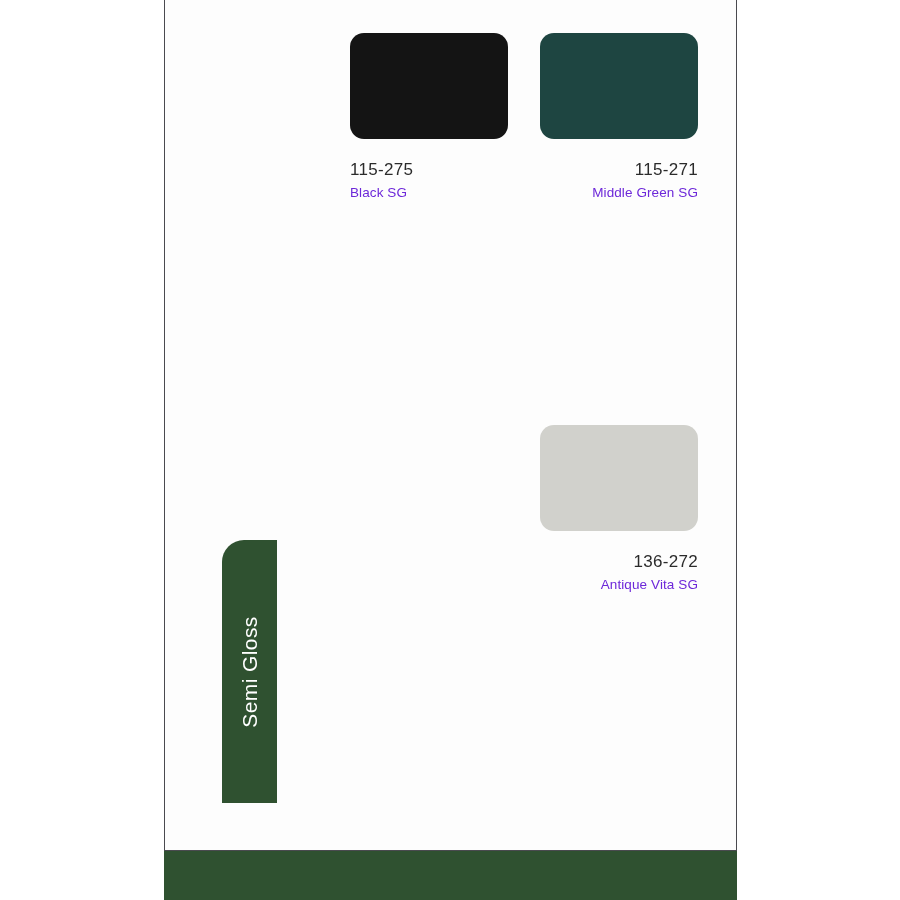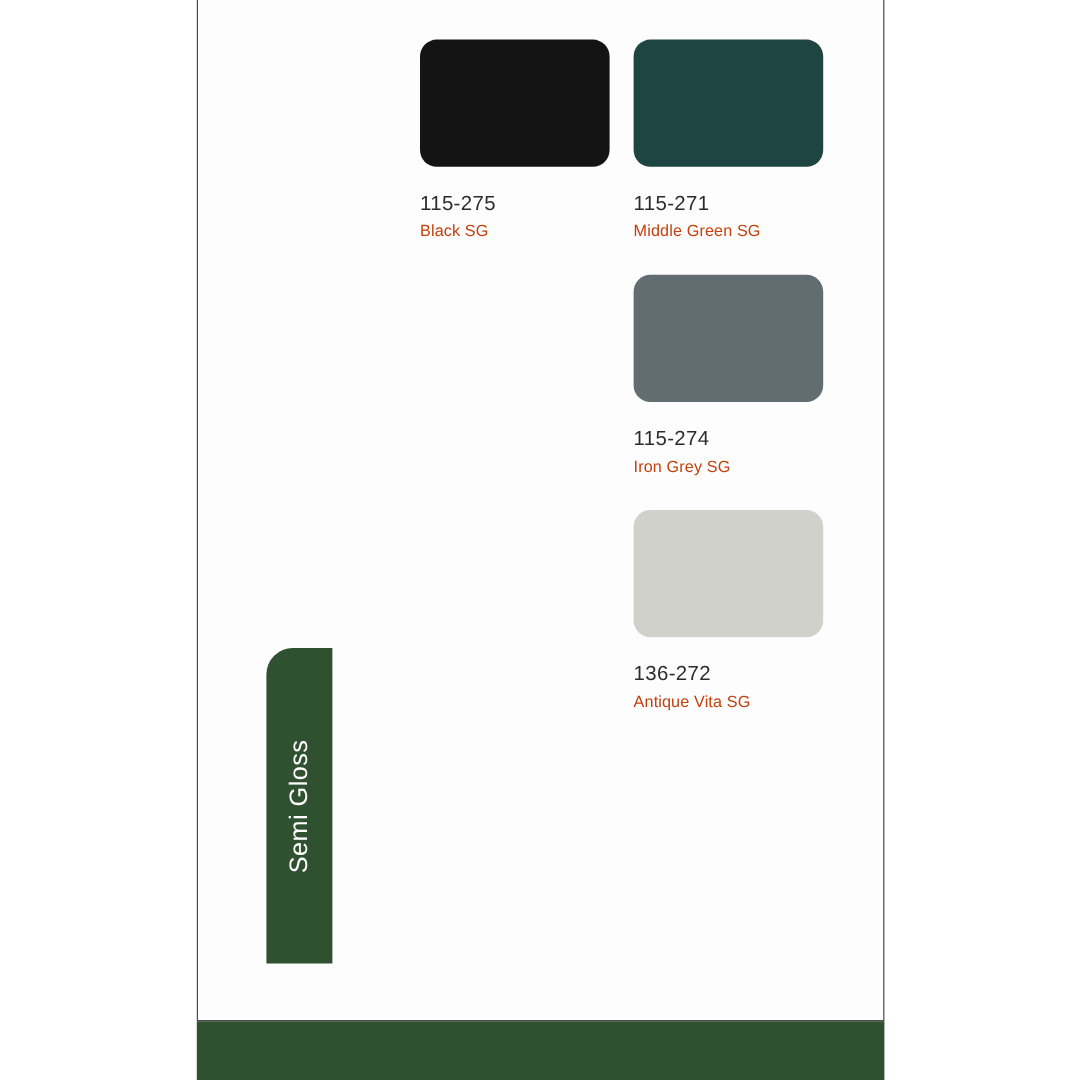--- a/index.html
+++ b/index.html
@@ -75,21 +75,21 @@
     left: 350px;
     top: 33px;
     width: 350px;
     height: 770px;
   }
   .swatch-cell {
     position: absolute;
     width: 158px;
   }
   .swatch-cell.col0 { left: 0px; }
-  .swatch-cell.col1 { left: 178px; }
+  .swatch-cell.col1 { left: 190px; text-align: right; }
   .swatch-cell.row0 { top: 0px; }
   .swatch-cell.row1 { top: 196px; }
   .swatch-cell.row2 { top: 392px; }
   .swatch-cell.row3 { top: 591px; }
 
   .swatch-chip {
     width: 158px;
     height: 106px;
     border-radius: 14px;
     box-sizing: border-box;
@@ -99,21 +99,21 @@
     margin-top: 21px;
     font-size: 17px;
     color: #2b2b2b;
     letter-spacing: 0.3px;
     line-height: 1.15;
     font-family: "Liberation Sans", sans-serif;
   }
   .swatch-name {
     margin-top: 5px;
     font-size: 13.5px;
-    color: #c2410c;
+    color: #6d28d9;
     letter-spacing: 0.1px;
     line-height: 1.15;
     font-family: "Liberation Sans", sans-serif;
   }
 </style>
 </head>
 <body>
 
 <div id="page">
 
@@ -123,25 +123,20 @@
       <div class="swatch-cell col0 row0">
         <div class="swatch-chip" style="background: rgb(20, 20, 20);"></div>
         <div class="swatch-code">115-275</div>
         <div class="swatch-name">Black SG</div>
       </div>
       <div class="swatch-cell col1 row0">
         <div class="swatch-chip" style="background: rgb(30, 69, 65);"></div>
         <div class="swatch-code">115-271</div>
         <div class="swatch-name">Middle Green SG</div>
       </div>
-      <div class="swatch-cell col1 row1">
-        <div class="swatch-chip" style="background: rgb(98, 109, 113);"></div>
-        <div class="swatch-code">115-274</div>
-        <div class="swatch-name">Iron Grey SG</div>
-      </div>
       <div class="swatch-cell col1 row2">
         <div class="swatch-chip" style="background: rgb(209, 209, 204);"></div>
         <div class="swatch-code">136-272</div>
         <div class="swatch-name">Antique Vita SG</div>
       </div>
     </div>
 
   <div class="side-tab" style="background: rgb(47, 81, 48);">
     <span class="side-tab-label" style="color: rgb(255, 255, 255);">Semi Gloss</span>
   </div>

